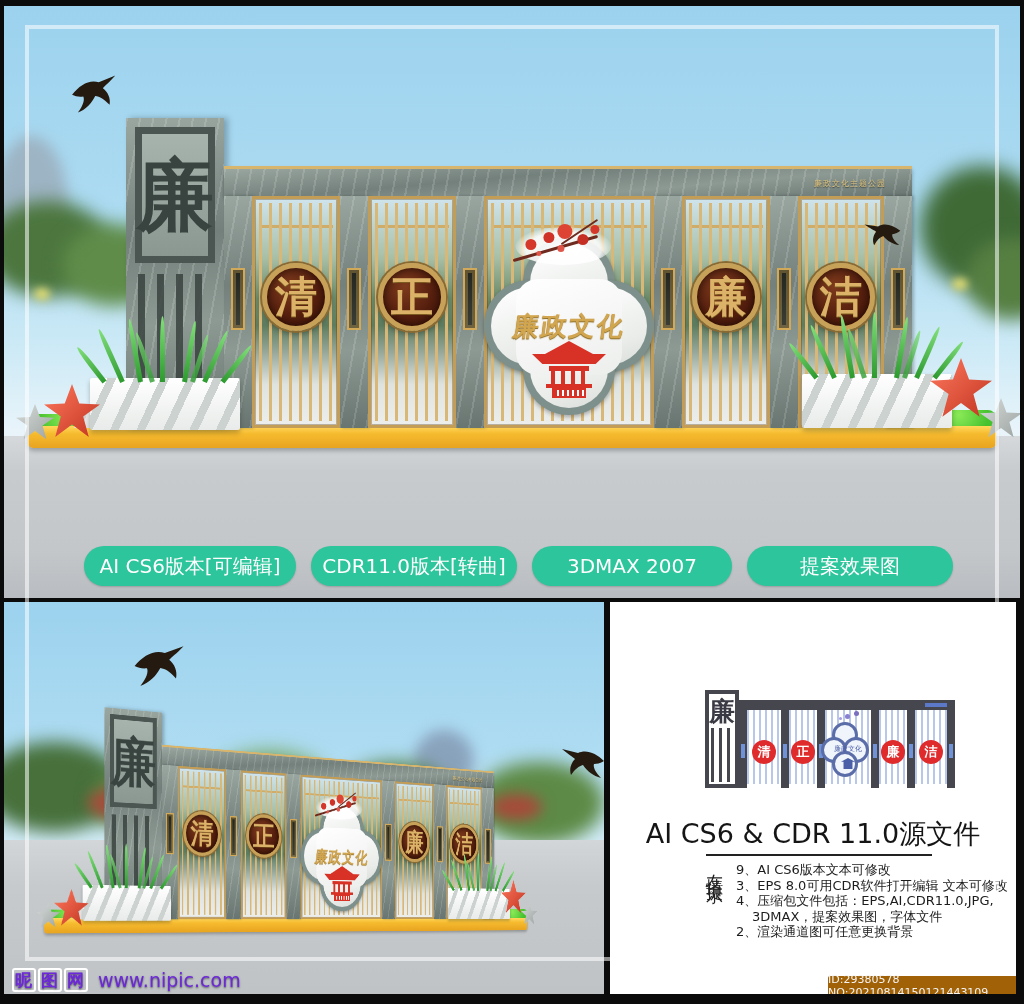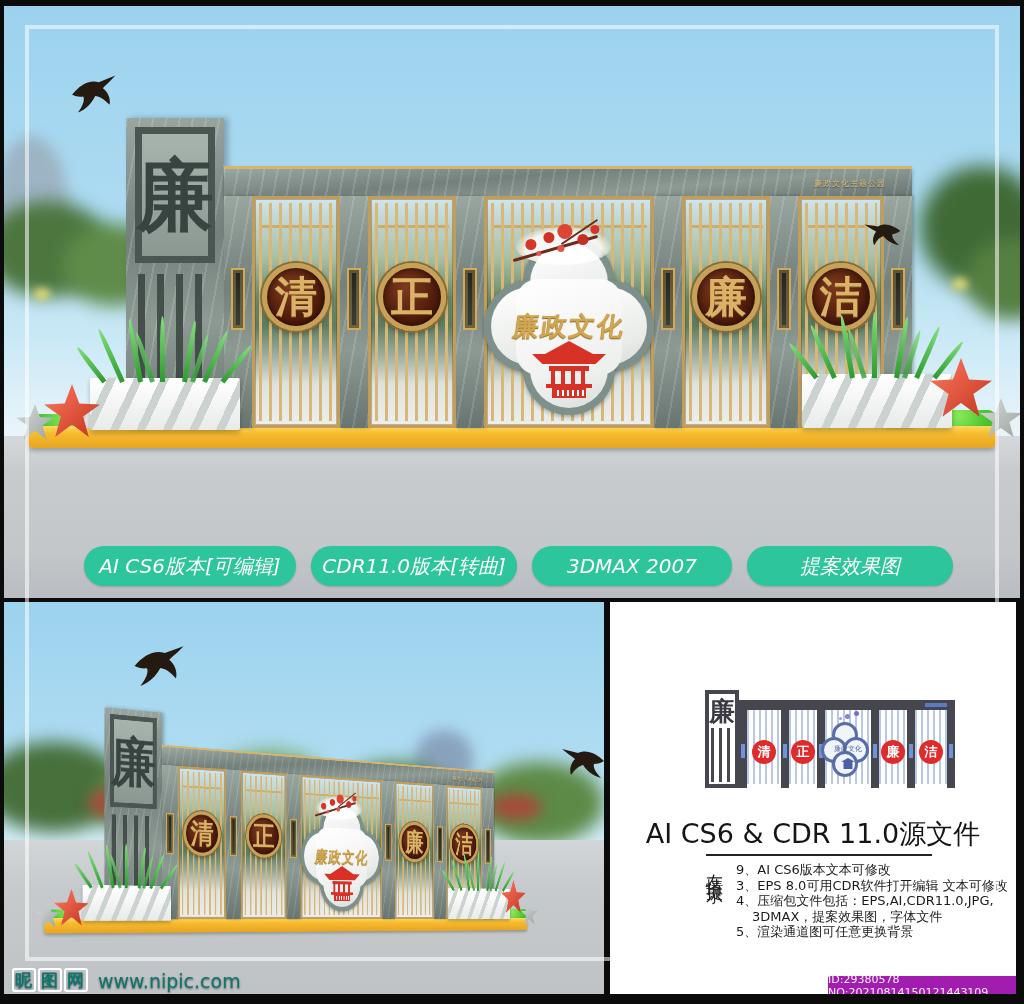--- a/index.html
+++ b/index.html
@@ -110,34 +110,34 @@
         background:linear-gradient(135deg,#ff7a5e,#c23320);}
   .star.silver{background:linear-gradient(135deg,#d9dedc,#9aa19e);}
   .st1{left:40px;top:378px;width:56px;height:54px;}
   .st2{left:12px;top:398px;width:38px;height:36px;}
   .st3{left:926px;top:352px;width:62px;height:60px;}
   .st4{left:976px;top:392px;width:42px;height:40px;}
   
   .swallow{position:absolute;}
   .swallow svg{display:block;width:100%;height:100%;}
   
-  .btn-row{position:absolute;left:80px;top:540px;display:flex;gap:15px;z-index:20;font-style:italic;}
+  .btn-row{position:absolute;left:80px;top:540px;display:flex;gap:15px;z-index:20;}
   .btn{height:40px;border-radius:21px;background:#2dc59b;color:#fff;display:flex;align-items:center;
        justify-content:center;font-size:20px;box-shadow:0 1px 2px rgba(0,0,0,.18);}
   .b1{width:212px;}.b2{width:206px;}.b3{width:200px;}.b4{width:206px;}
   
   .bl-stage{position:absolute;left:10px;top:-104px;width:1016px;height:596px;
         transform-origin:40px 420px;transform:perspective(1100px) rotateY(26deg) scale(0.7);}
   
-  .wm{position:absolute;left:8px;bottom:2px;display:flex;align-items:flex-end;gap:8px;z-index:30;
-      color:#0f766e;text-shadow:0 1px 2px rgba(40,40,40,.7);}
+  .wm{position:absolute;left:8px;bottom:2px;display:flex;align-items:flex-start;gap:8px;z-index:30;
+      color:#6d28d9;text-shadow:0 1px 2px rgba(40,40,40,.7);}
   .wm .logo{font-size:17px;font-weight:bold;letter-spacing:1px;}
   .wm .logo b{border:2px solid #fff;border-radius:3px;padding:0 1px;margin-right:2px;font-weight:bold;}
   .wm .url{font-size:19px;}
-  .id-badge{position:absolute;left:218px;top:374px;width:190px;height:19px;border-radius:2px;background:#a21caf;
+  .id-badge{position:absolute;left:218px;top:374px;width:190px;height:19px;border-radius:2px;background:#a16207;
       color:#f4f4f4;font-size:11px;display:flex;align-items:center;justify-content:center;letter-spacing:0;}
   
   .dg{position:absolute;left:95px;top:88px;width:250px;height:100px;}
   .dg-tower{position:absolute;left:0;top:0;width:34px;height:98px;border:4px solid #46464e;background:#fff;}
   .dg-tower .ch{position:absolute;left:0;right:0;top:0;text-align:center;font-size:26px;font-weight:bold;color:#3a3a44;}
   .dg-tower .slots{position:absolute;left:2px;right:2px;top:34px;bottom:2px;
       background:repeating-linear-gradient(90deg,#46464e 0 3px,rgba(0,0,0,0) 3px 8px);}
   .dg-beam{position:absolute;left:34px;top:10px;width:216px;height:10px;background:#46464e;}
   .dg-dash{position:absolute;right:8px;top:13px;width:22px;height:4px;background:#5b79c8;z-index:2;}
   .dg-pillar{position:absolute;top:20px;width:8px;height:78px;background:#46464e;}
@@ -527,19 +527,19 @@
     </div>
 
     <div class="br-title">AI CS6 &amp; CDR 11.0源文件</div>
     <div class="br-underline"></div>
     <div class="tips-label">友情提示</div>
     <div class="tips">
       <div>9、AI CS6版本文本可修改</div>
       <div>3、EPS 8.0可用CDR软件打开编辑 文本可修改</div>
       <div>4、压缩包文件包括：EPS,AI,CDR11.0,JPG,</div>
       <div class="cont">3DMAX，提案效果图，字体文件</div>
-      <div>5、渲染通道图可任意更换背景</div>
+      <div>2、渲染通道图可任意更换背景</div>
     </div>
     <div class="id-badge">ID:29380578 NO:20210814150121443109</div>
   </div>
 
   <div class="frame"></div>
 </div>
 
 </body></html>

